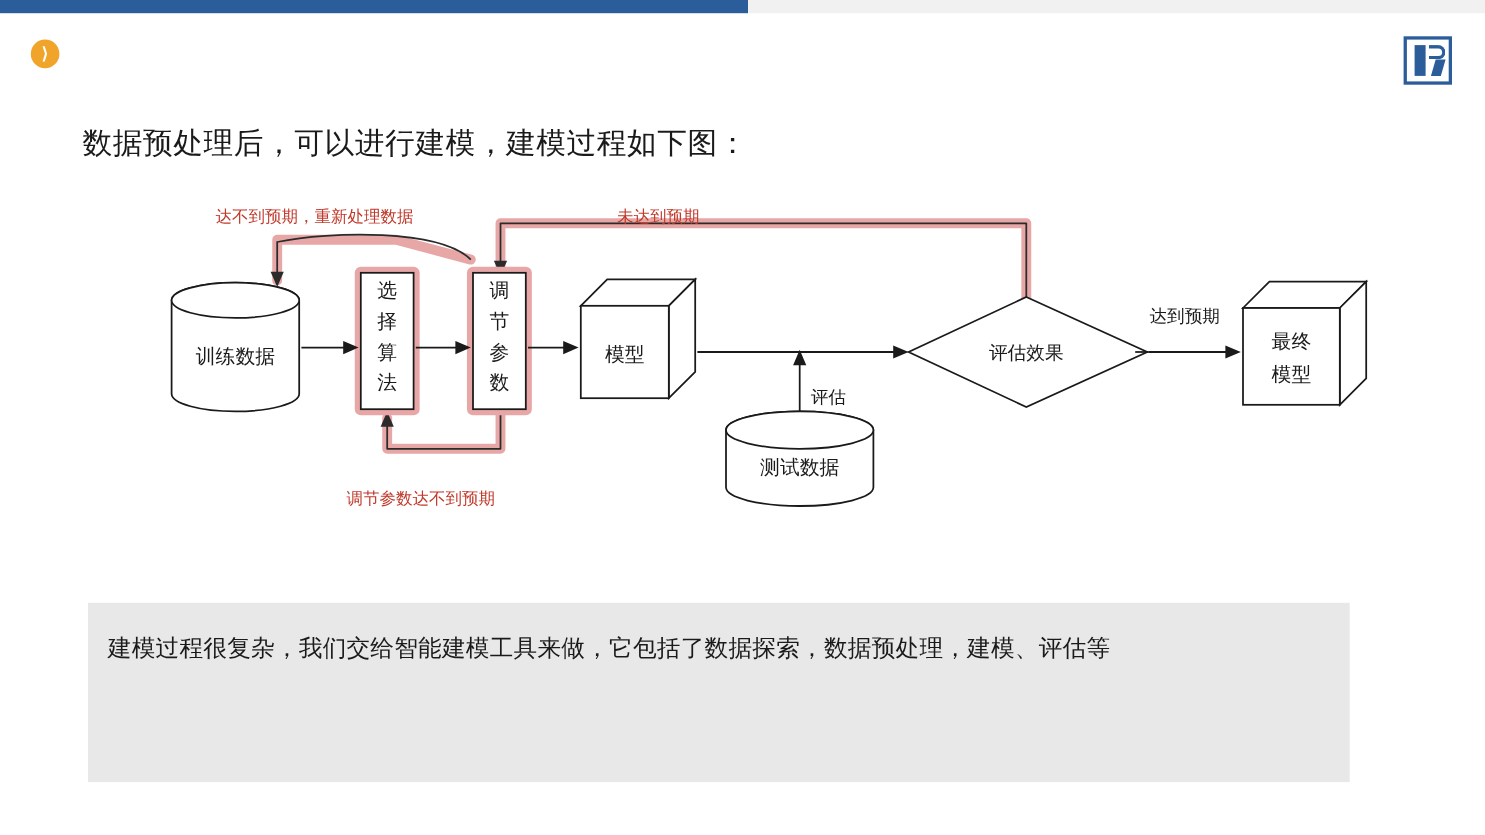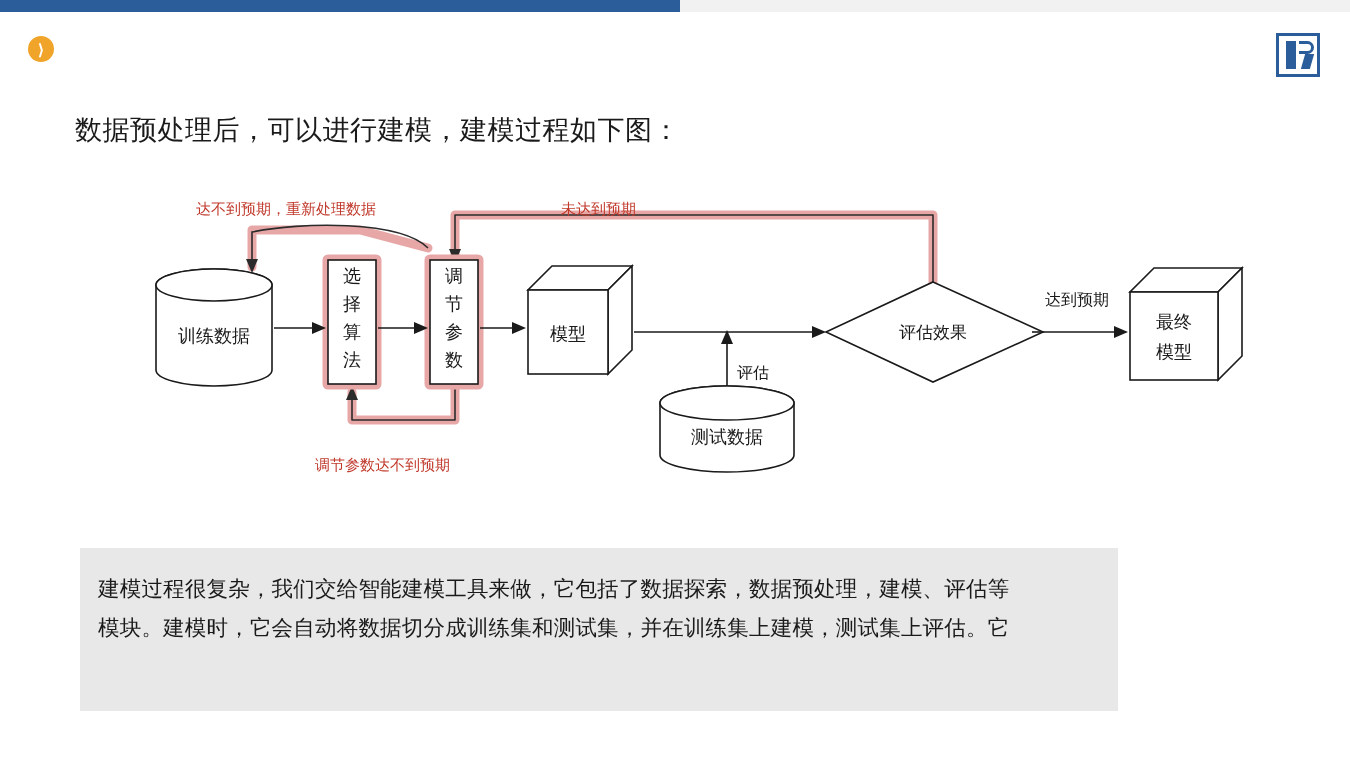--- a/index.html
+++ b/index.html
@@ -114,31 +114,31 @@
     font-size: 27px;
     color: #1a1a1a;
     letter-spacing: 0.5px;
     text-align: center;
   }
 
   
   .diagram {
     position: absolute;
     left: 0;
-    top: 170px;
+    top: 158px;
     width: 1350px;
     height: 330px;
   }
 
   
   .note {
     position: absolute;
     left: 80px;
     top: 548px;
-    width: 1038px;
+    width: 1147px;
     height: 163px;
     background: #e8e8e8;
     box-sizing: border-box;
     padding: 22px 18px 4px 18px;
   }
   .note p {
     margin: 0;
     font-size: 21.5px;
     line-height: 39px;
     color: #1a1a1a;
@@ -264,14 +264,13 @@
     <rect x="1130" y="122" width="88" height="88" fill="#ffffff" stroke="#1a1a1a" stroke-width="1.6"></rect>
     <text class="svg-text" x="1174" y="158" text-anchor="middle" font-size="18">最终</text>
     <text class="svg-text" x="1174" y="188" text-anchor="middle" font-size="18">模型</text>
   </g>
 
 </svg>
 </div>
 
 <div class="note">
   <p>建模过程很复杂，我们交给智能建模工具来做，它包括了数据探索，数据预处理，建模、评估等</p>
-  <p>模块。建模时，它会自动将数据切分成训练集和测试集，并在训练集上建模，测试集上评估。它</p>
 </div>
 
 </body></html>

